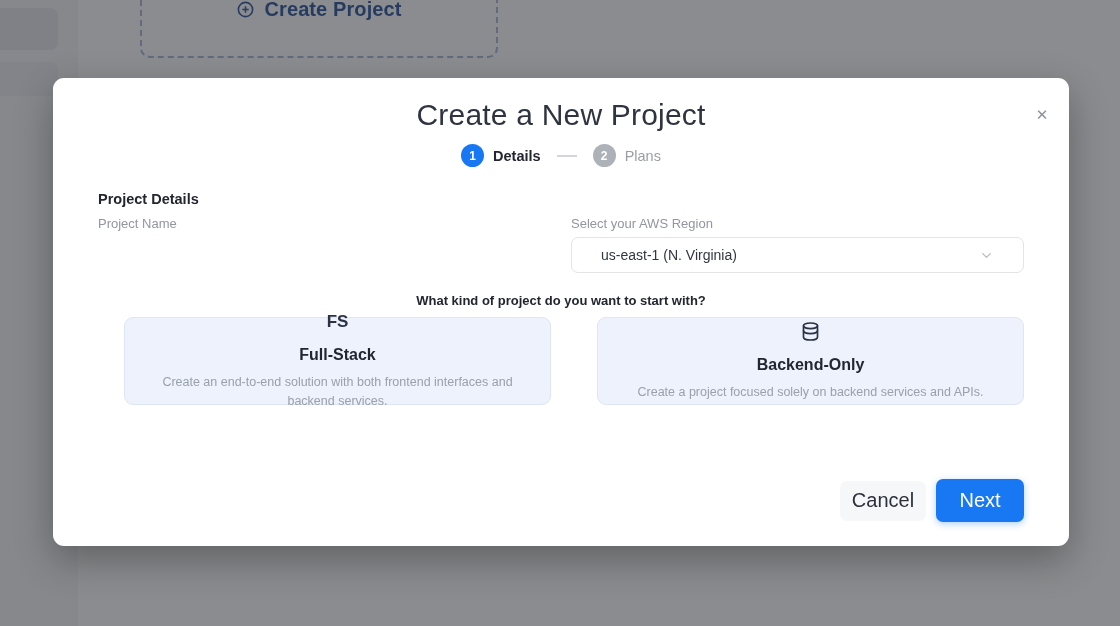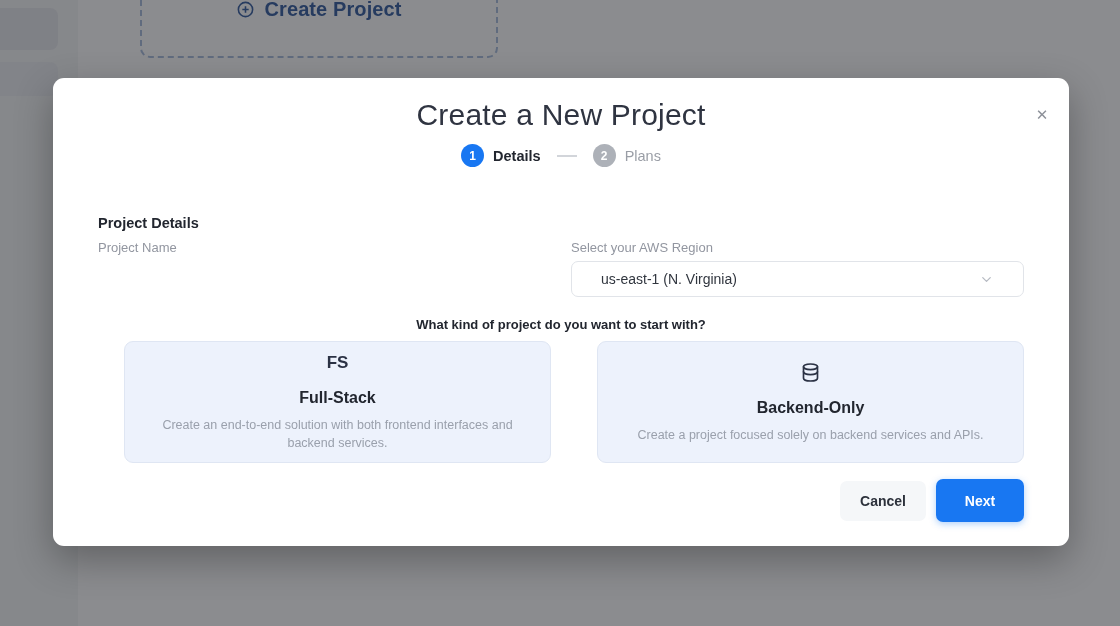--- a/index.html
+++ b/index.html
@@ -73,21 +73,21 @@
   }
   .step-num.active { background: #1877f2; }
   .step-num.inactive { background: #adb1b8; }
   .step-label { font-size: 14.5px; font-weight: 700; color: #22262f; }
   .step-label.inactive { color: #9a9ea6; font-weight: 400; }
   .step-sep { width: 20px; height: 2px; background: #d2d5da; margin: 0 7px; }
 
   
   .section-title {
     font-size: 14.5px; font-weight: 700; color: #22262f;
-    margin-top: 48px;
+    margin-top: 24px;
   }
   .field-grid {
     display: flex; gap: 20px; margin-top: 9px;
   }
   .field { flex: 1; min-width: 0; }
   .field-label {
     display: block; font-size: 13px; color: #9296a0; margin-bottom: 6px;
   }
   .field-control {
     width: 100%; height: 36px;
@@ -98,21 +98,21 @@
   }
   input.field-control { padding: 0 13px; }
   .chev { width: 15px; height: 15px; color: #b6bac2; flex: 0 0 15px; }
 
   
   .type-question {
     font-size: 13px; font-weight: 700; color: #22262f; margin-top: 20px; text-align: center;
   }
   .cards { display: flex; gap: 20px; margin-top: 9px; }
   .card {
-    flex: 1; min-width: 0; height: 122px;
+    flex: 1; min-width: 0; height: 88px;
     background: #edf2fc; border: 1px solid #dfe6f3; border-radius: 9px;
     display: flex; flex-direction: column; align-items: center;
     justify-content: center; padding: 10px 16px; cursor: pointer; margin-left: 26px;
   }
   .card-icon {
     height: 26px; display: flex; align-items: center; justify-content: center;
     color: #2b3244; font-size: 17px; font-weight: 700;
   }
   .db-icon { width: 21px; height: 21px; display: block; }
   .card-title {
@@ -124,21 +124,21 @@
   }
 
   
   .footer {
     position: absolute; right: 45px; bottom: 24px;
     display: flex; gap: 10px; align-items: center;
   }
   .btn {
     border: none; border-radius: 7px; cursor: pointer;
     font-family: "Liberation Sans", sans-serif;
-    font-size: 14px; font-weight: 700;
+    font-size: 20px; font-weight: 400;
   }
   .btn-cancel {
     background: #f5f7f9; color: #2c313b;
     width: 86px; height: 40px;
   }
   .btn-next {
     background: #1877f2; color: #ffffff;
     width: 88px; height: 43px;
     box-shadow: 0 2px 7px rgba(24,119,242,0.35);
   }

